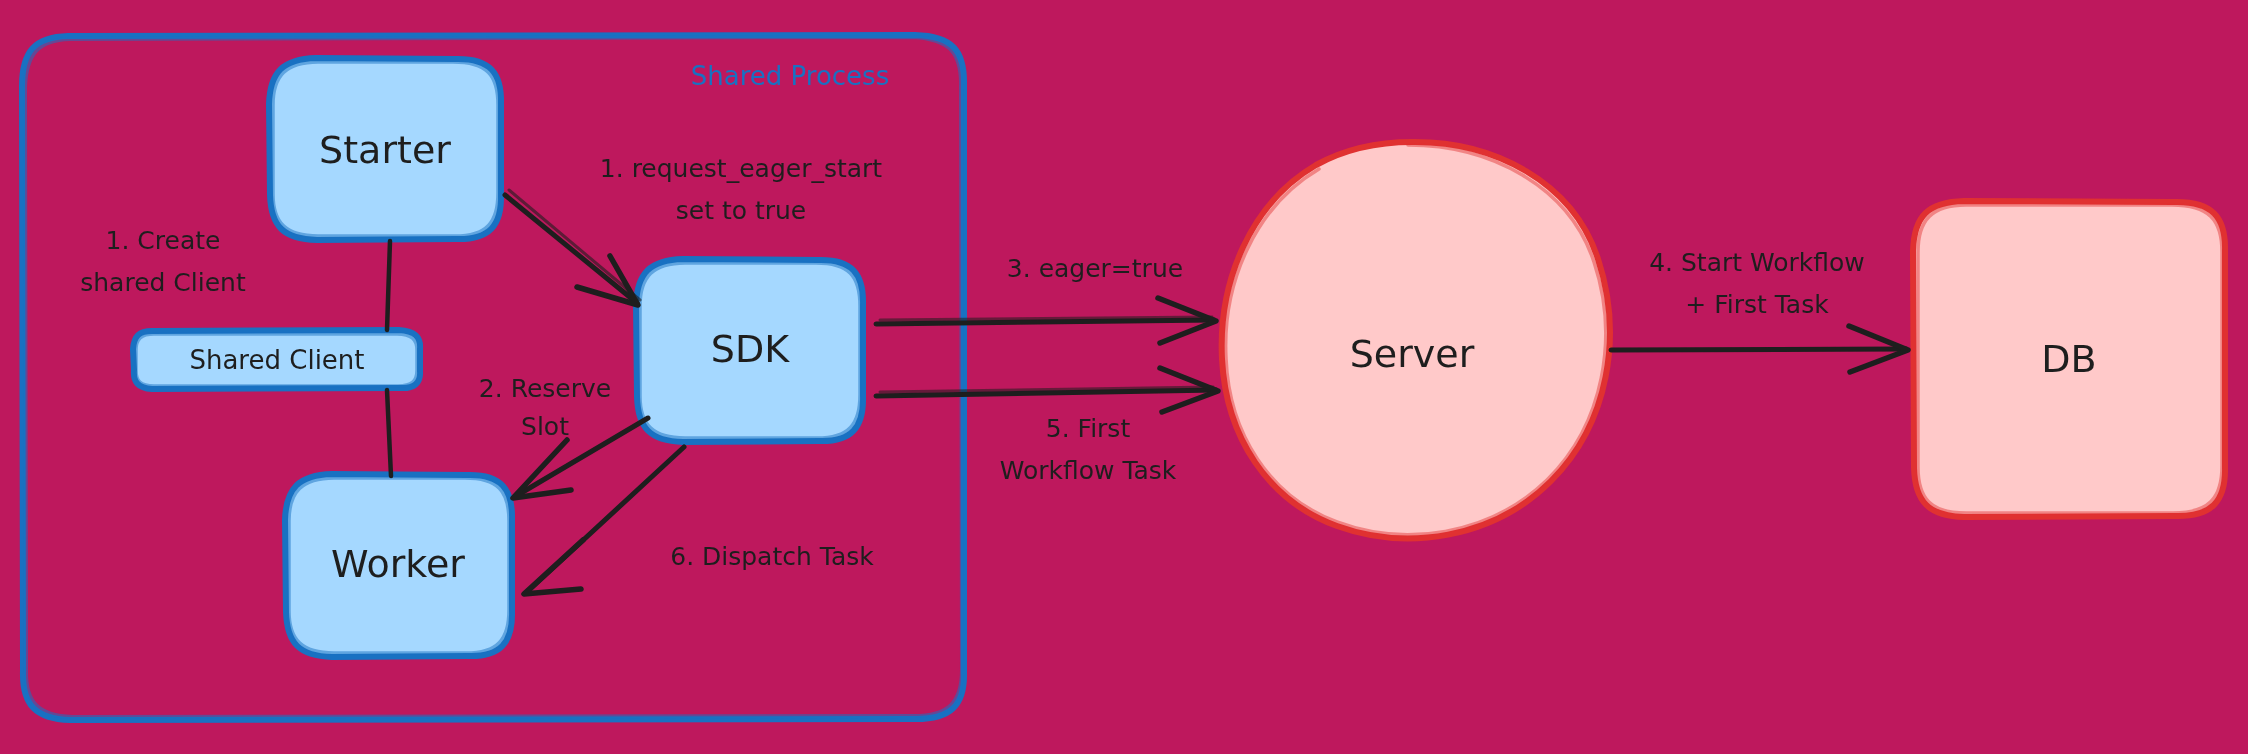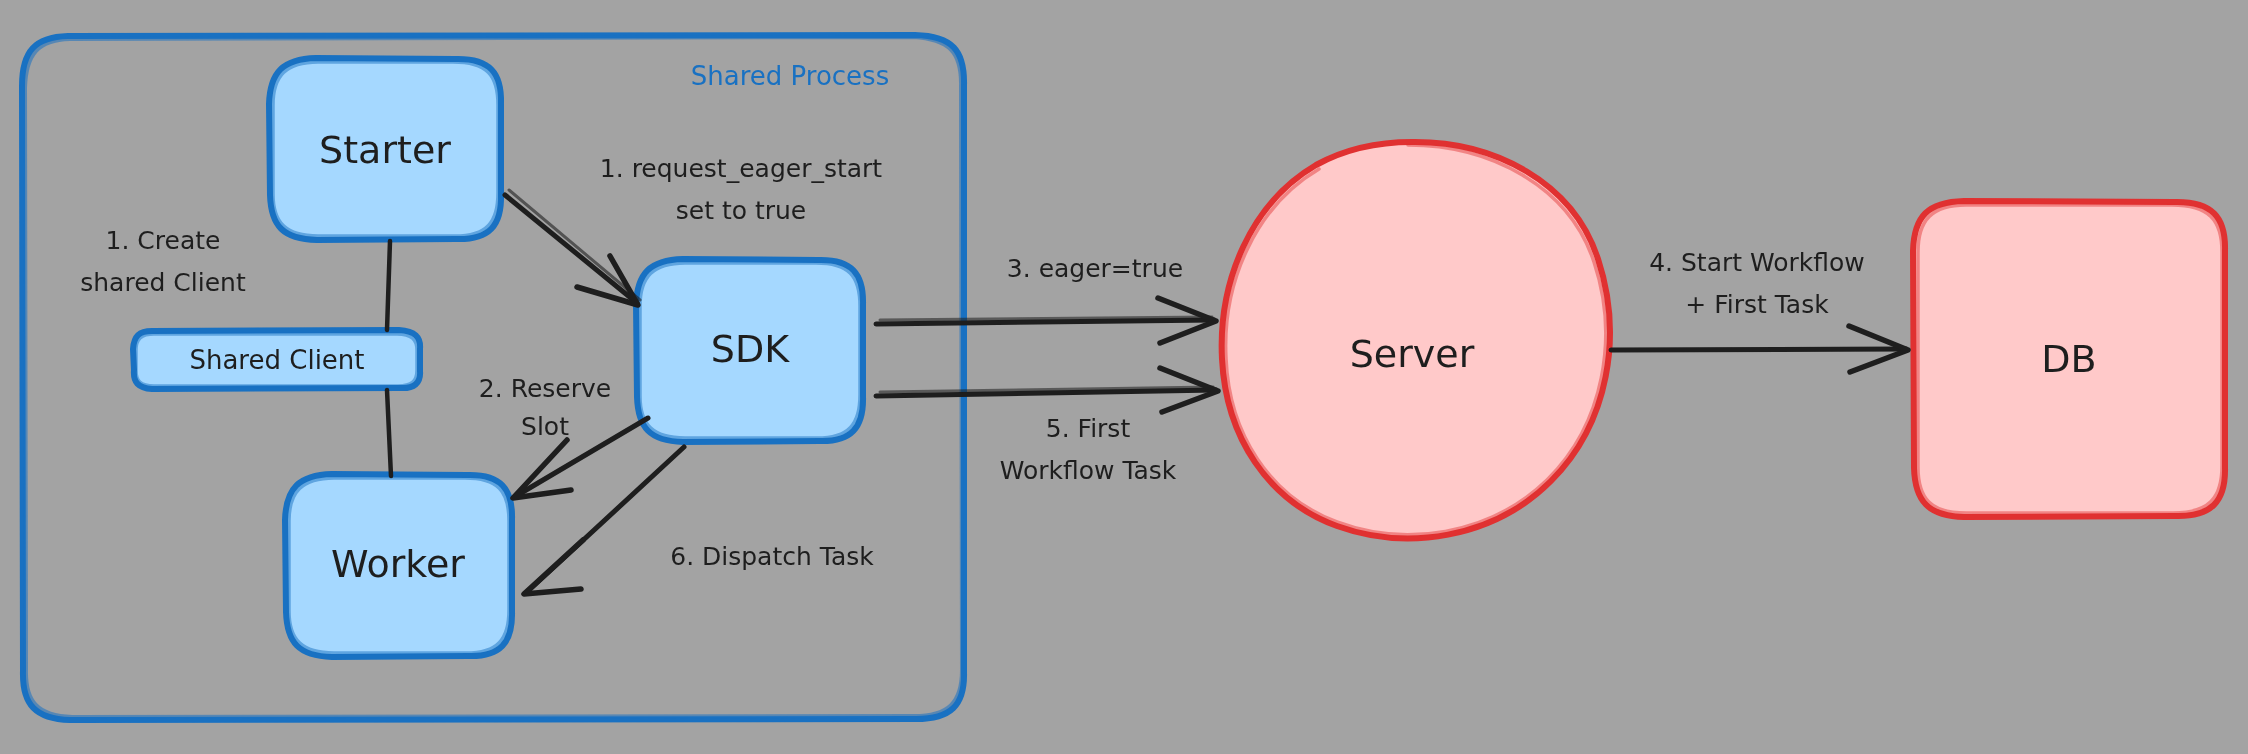--- a/index.html
+++ b/index.html
@@ -11,21 +11,21 @@
   body {
     width: 2248px;
     height: 754px;
     font-family: "DejaVu Sans", sans-serif;
     overflow: hidden;
   }
   #diagram-root {
     position: relative;
     width: 2248px;
     height: 754px;
-    background: #a3a3a3;
+    background: #be185d;
   }
   svg.canvas {
     position: absolute;
     top: 0;
     left: 0;
     width: 2248px;
     height: 754px;
   }
   .node-label {
     font-family: "DejaVu Sans", sans-serif;

